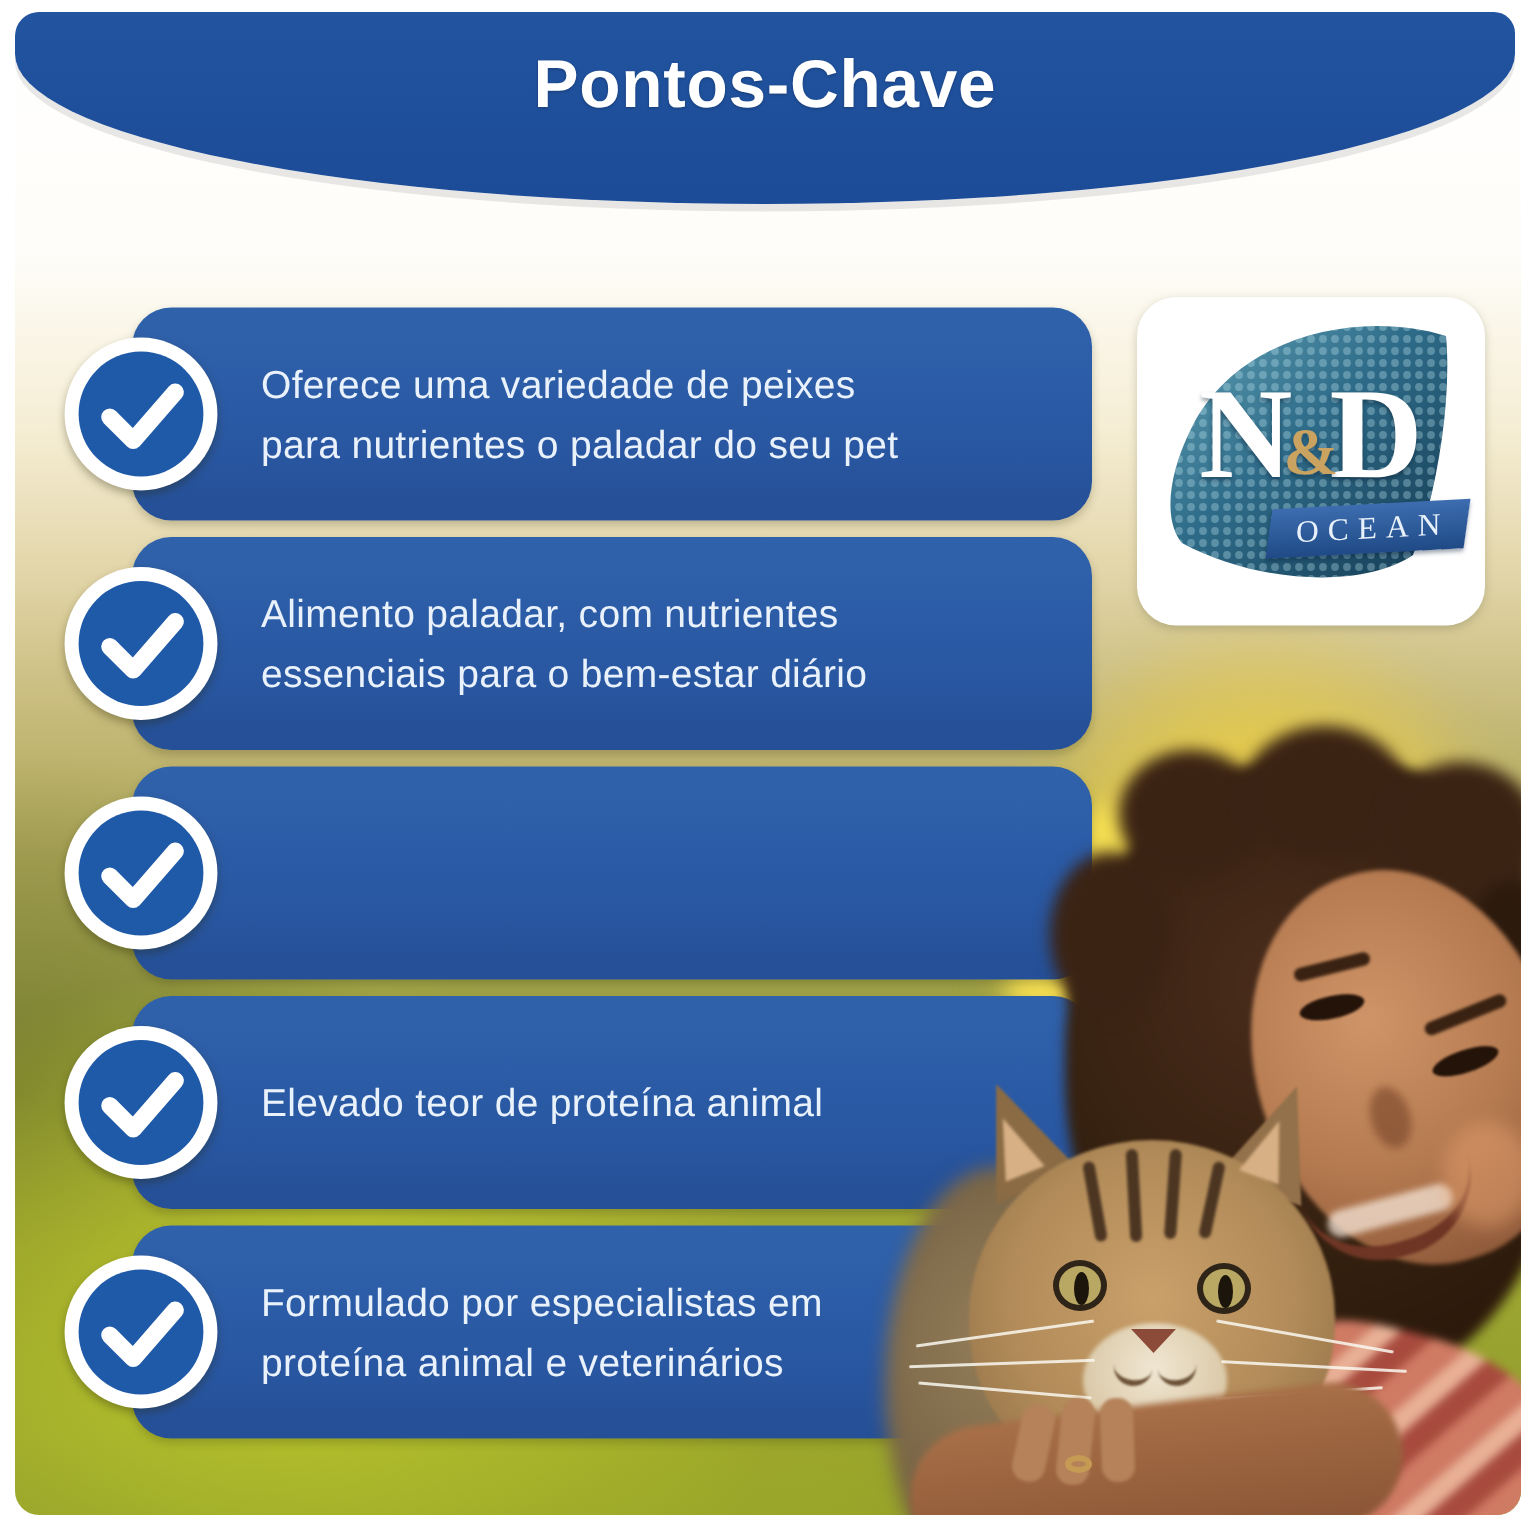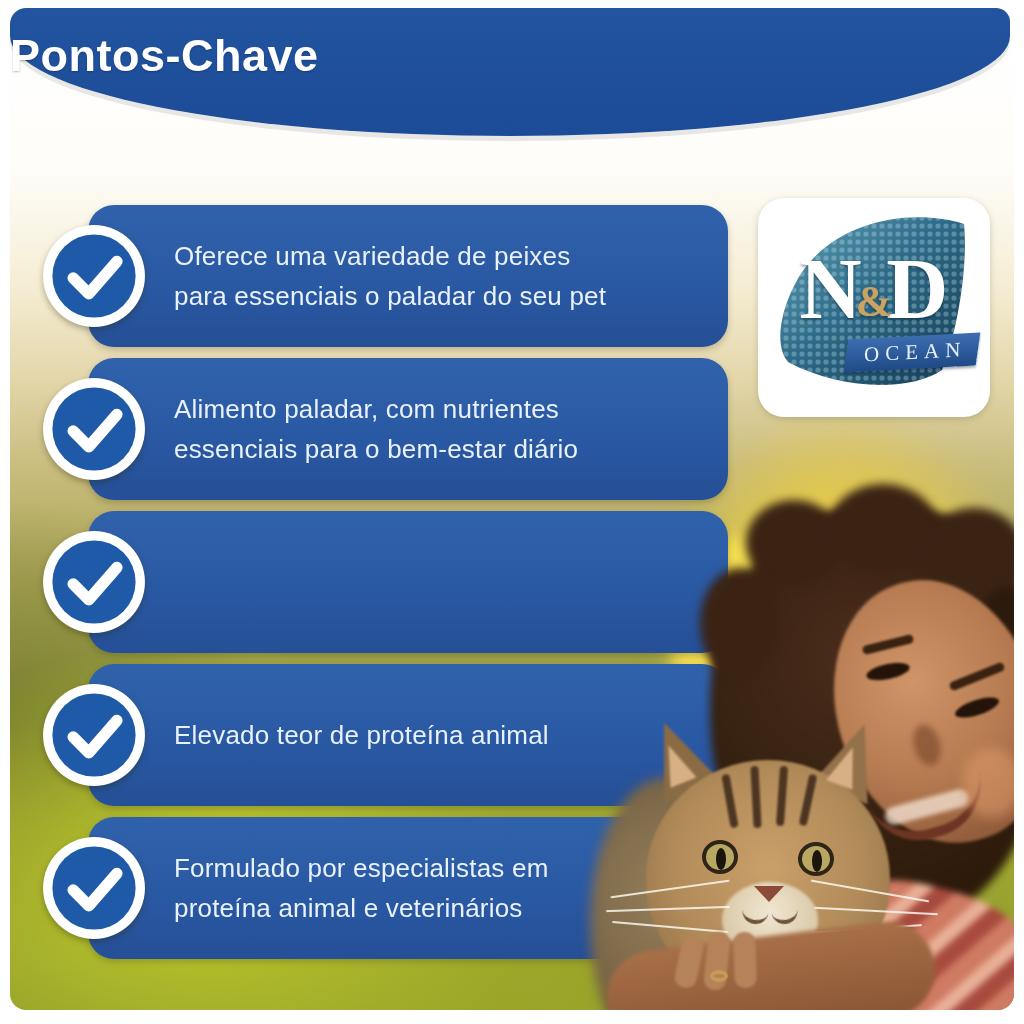--- a/index.html
+++ b/index.html
@@ -25,21 +25,21 @@
     filter:blur(12px); z-index:1; }
   .wall2 { left:66%; top:53%; width:12%; height:24%; border-radius:40%;
     background:#f2dc52; filter:blur(8px); z-index:1; }
 
   
   .header {
     position:absolute; left:0; top:0; right:4px; height:128px; z-index:6;
     background:linear-gradient(180deg,#22549f,#1c4b97);
     border-radius:14px 14px 50% 50% / 14px 14px 100px 100px;
     box-shadow:0 5px 0 rgba(150,150,150,.22);
-    display:flex; align-items:flex-start; 
+    display:flex; align-items:flex-start; justify-content:center;
   }
   .header-title { color:#ffffff; font-size:45px; font-weight:700; letter-spacing:.5px; margin-top:22px;
     text-shadow:0 1px 2px rgba(0,0,0,.25); }
 
   
   .cards { position:absolute; left:78px; top:197px; width:640px; z-index:5;
     display:flex; flex-direction:column; gap:11px; }
   .kp-card { position:relative; height:142px; border-radius:26px;
     background:linear-gradient(180deg,#3062ab 0%,#2a59a4 55%,#254f96 100%);
     box-shadow:0 3px 6px rgba(60,60,20,.25);
@@ -170,21 +170,21 @@
     <div class="cards">
 
       <div class="kp-card">
         <svg class="badge" viewBox="0 0 100 100">
           <circle cx="50" cy="50" r="49" fill="#ffffff"></circle>
           <circle cx="50" cy="50" r="40" fill="#1f5aa8"></circle>
           <path d="M30 52 L45 67 L72 36" fill="none" stroke="#ffffff" stroke-width="11" stroke-linecap="round" stroke-linejoin="round"></path>
         </svg>
         <div class="kp-text">
           <div>Oferece uma variedade de peixes</div>
-          <div>para essenciais o paladar do seu pet</div>
+          <div>para nutrientes o paladar do seu pet</div>
         </div>
       </div>
 
       <div class="kp-card">
         <svg class="badge" viewBox="0 0 100 100">
           <circle cx="50" cy="50" r="49" fill="#ffffff"></circle>
           <circle cx="50" cy="50" r="40" fill="#1f5aa8"></circle>
           <path d="M30 52 L45 67 L72 36" fill="none" stroke="#ffffff" stroke-width="11" stroke-linecap="round" stroke-linejoin="round"></path>
         </svg>
         <div class="kp-text">

